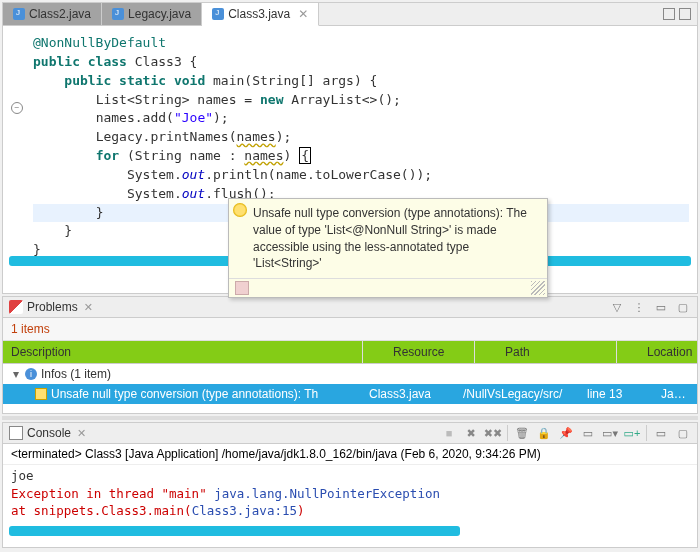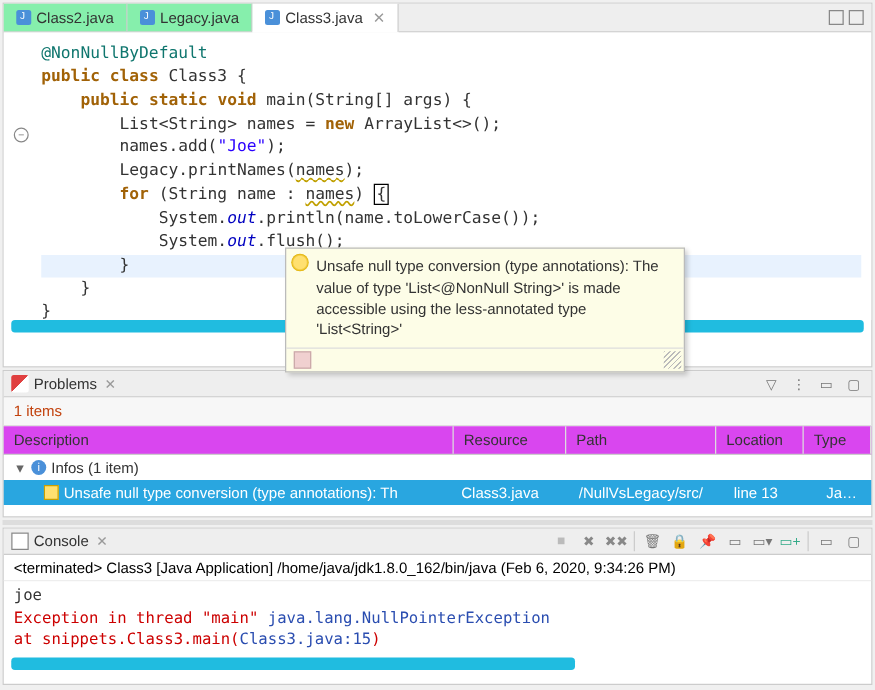--- a/index.html
+++ b/index.html
@@ -1,32 +1,32 @@
 <!DOCTYPE html>
 <html><head>
 <meta charset="utf-8">
 <style>
 * { box-sizing: border-box; margin: 0; padding: 0; }
 body { font-family: Arial, sans-serif; font-size: 12px; background: #f0f0f0; width: 700px; height: 552px; overflow: hidden; color: #333; }
 
 .pane { background: #fff; border: 1px solid #ccc; margin: 2px; position: relative; }
 .tabbar { display: flex; background: #eee; border-bottom: 1px solid #ccc; align-items: center; }
-.tab { padding: 4px 10px; font-size: 12px; display: flex; align-items: center; gap: 4px; cursor: pointer; background: #86efac; border-right: 1px solid #ccc; }
+.tab { padding: 4px 10px; font-size: 12px; display: flex; align-items: center; gap: 4px; cursor: pointer; background: #a3a3a3; border-right: 1px solid #ccc; }
 .tab.active { background: #fff; border-bottom: 1px solid #fff; margin-bottom: -1px; }
 .tab .ficon { width: 12px; height: 12px; background: #4a90d9; border-radius: 2px; display: inline-block; position: relative; }
 .tab .ficon::after { content: "J"; position: absolute; font-size: 8px; color: #fff; left: 3px; top: 0; }
 .tab .close { font-size: 12px; color: #999; margin-left: 4px; }
 .spacer { flex: 1; }
 .win-icons { display: flex; gap: 4px; padding: 0 6px; }
 .win-icons span { width: 12px; height: 12px; border: 1px solid #888; display: inline-block; }
 
 .editor { font-family: "DejaVu Sans Mono", Consolas, monospace; font-size: 13px; padding: 8px 8px 8px 30px; line-height: 1.45; position: relative; background: #fff; height: 230px; overflow: hidden; }
 .editor .gutter-fold { position: absolute; left: 8px; top: 76px; width: 12px; height: 12px; border: 1px solid #888; border-radius: 50%; font-size: 8px; text-align: center; line-height: 10px; color: #888; background: #fff; }
 .editor pre { white-space: pre; }
-.kw { color: #a16207; font-weight: bold; }
+.kw { color: #0f766e; font-weight: bold; }
 .ann { color: #0f766e; }
 .str { color: #2a00ff; }
 .field { color: #0000c0; font-style: italic; }
 .ital { }
 .underline { text-decoration: underline; text-decoration-style: wavy; text-decoration-color: #c0a000; }
 .hl-line { background: #e8f2fe; display: block; width: 100%; }
 .caret-box { border: 1px solid #000; padding: 0 1px; }
 
 .hscroll { height: 10px; background: #20bce0; margin: 0 6px 4px 6px; border-radius: 3px; position: relative; }
 .hscroll.short { width: 65%; }
@@ -41,21 +41,21 @@
 .viewhead { display: flex; align-items: center; background: #eee; border-bottom: 1px solid #ccc; padding: 2px 6px; gap: 4px; }
 .viewhead .title { display: flex; align-items: center; gap: 4px; font-size: 12px; }
 .viewhead .vicon { width: 14px; height: 14px; display: inline-block; }
 .vicon.problems { background: linear-gradient(135deg,#e04040 50%,#fff 50%); border-radius: 2px; }
 .vicon.console { background: #fff; border: 1px solid #888; }
 .viewhead .close-x { font-size: 11px; color: #999; margin-left: 2px; }
 .toolbar { display: flex; gap: 6px; align-items: center; }
 .toolbar .tbtn { width: 16px; height: 16px; display: inline-flex; align-items: center; justify-content: center; color: #777; font-size: 11px; }
 .summary { padding: 4px 8px; font-size: 12px; color: #c2410c; background: #f7f7f7; border-bottom: 1px solid #ddd; }
 
-.table-head { display: flex; background: #d946ef; border-bottom: 1px solid #ccc; font-size: 12px; }
+.table-head { display: flex; background: #84cc16; border-bottom: 1px solid #ccc; font-size: 12px; gap: 22px; }
 .table-head > div { padding: 4px 8px; border-right: 1px solid #ddd; }
 .col-desc { flex: 0 0 360px; }
 .col-res { flex: 0 0 90px; }
 .col-path { flex: 0 0 120px; }
 .col-loc { flex: 0 0 70px; }
 .col-type { flex: 1; }
 
 .tree-row { display: flex; align-items: center; padding: 3px 8px; font-size: 12px; gap: 4px; }
 .tree-row .tw { width: 10px; text-align: center; color: #666; }
 .tree-row .iicon { width: 12px; height: 12px; background: #4a90d9; color: #fff; border-radius: 50%; font-size: 9px; text-align: center; line-height: 12px; }

